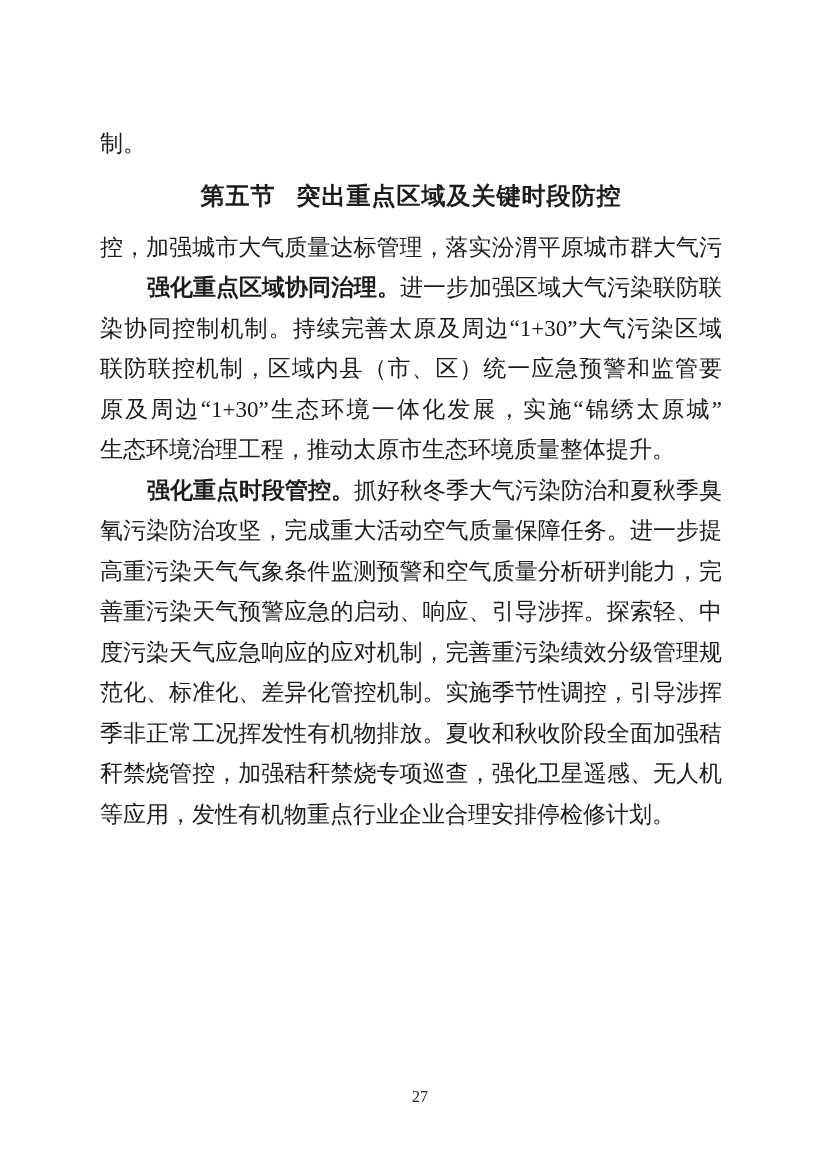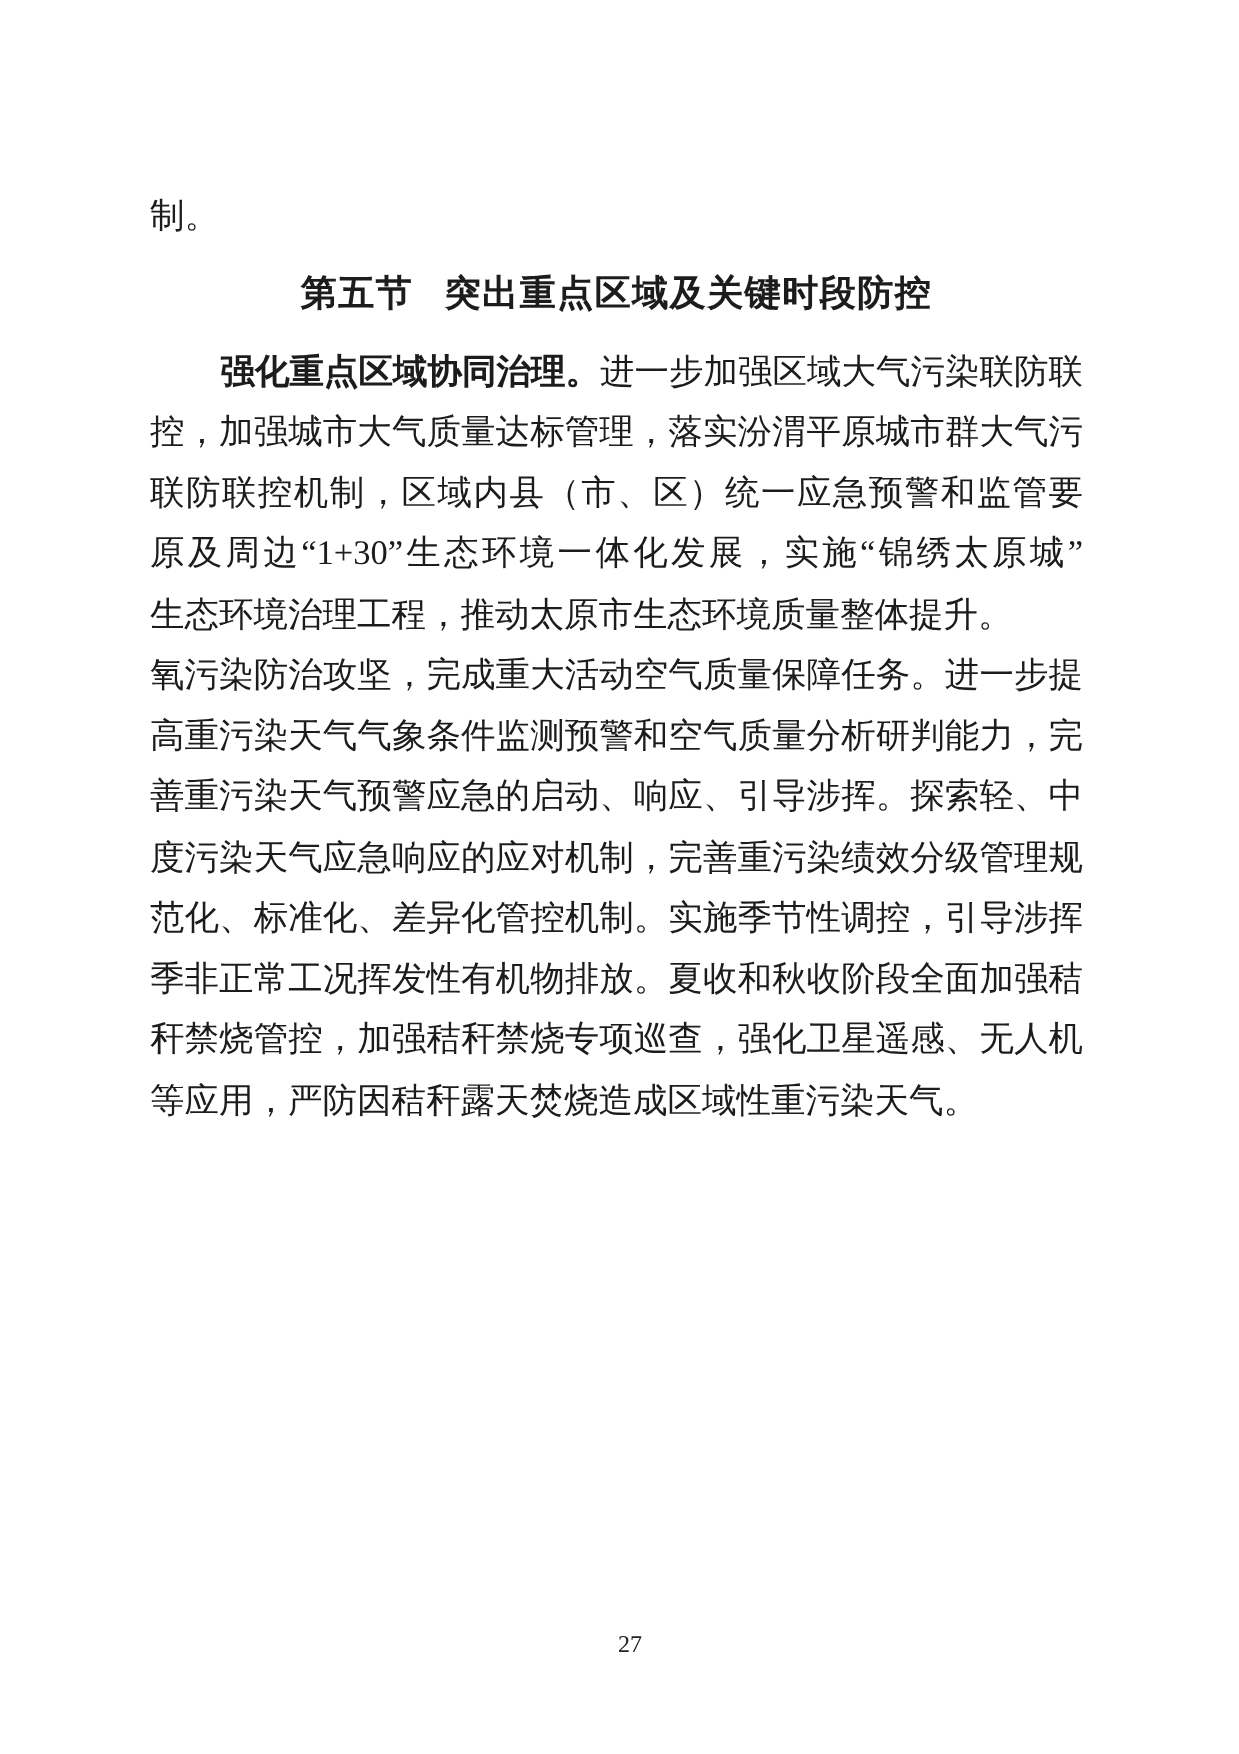--- a/index.html
+++ b/index.html
@@ -74,31 +74,33 @@
 </head>
 <body>
 
 <div class="page">
   <div class="content">
 
     <div class="line carry">制。</div>
 
     <h2 class="heading"><span>第五节</span><span class="title-gap">突出重点区域及关键时段防控</span></h2>
 
+    <div class="line"><span>控，加强城市大气质量达标管理，落实汾渭平原城市群大气污</span></div>
     <div class="line indent"><span class="lead">强化重点区域协同治理。</span><span>进一步加强区域大气污染联防联</span></div>
-    <div class="line"><span>控，加强城市大气质量达标管理，落实汾渭平原城市群大气污</span></div>
+    <div class="line"><span>染协同控制机制。持续完善太原及周边“1+30”大气污染区域</span></div>
     <div class="line"><span>联防联控机制，区域内县（市、区）统一应急预警和监管要求，</span></div>
     <div class="line"><span>原及周边“1+30”生态环境一体化发展，实施“锦绣太原城”</span></div>
     <div class="line endp"><span>生态环境治理工程，推动太原市生态环境质量整体提升。</span></div>
 
+    <div class="line indent"><span class="lead">强化重点时段管控。</span><span>抓好秋冬季大气污染防治和夏秋季臭</span></div>
     <div class="line"><span>氧污染防治攻坚，完成重大活动空气质量保障任务。进一步提</span></div>
     <div class="line"><span>高重污染天气气象条件监测预警和空气质量分析研判能力，完</span></div>
     <div class="line"><span>善重污染天气预警应急的启动、响应、引导涉挥。探索轻、中</span></div>
     <div class="line"><span>度污染天气应急响应的应对机制，完善重污染绩效分级管理规</span></div>
     <div class="line"><span>范化、标准化、差异化管控机制。实施季节性调控，引导涉挥</span></div>
     <div class="line"><span>季非正常工况挥发性有机物排放。夏收和秋收阶段全面加强秸</span></div>
     <div class="line"><span>秆禁烧管控，加强秸秆禁烧专项巡查，强化卫星遥感、无人机</span></div>
-    <div class="line endp"><span>等应用，严防因秸秆露天焚烧造成区域性重污染天气。</span></div>
+    <div class="line endp"><span>等应用，发性有机物重点行业企业合理安排停检修计划。</span></div>
 
   </div>
 
   <div class="pagenum">27</div>
 </div>
 
 </body></html>

